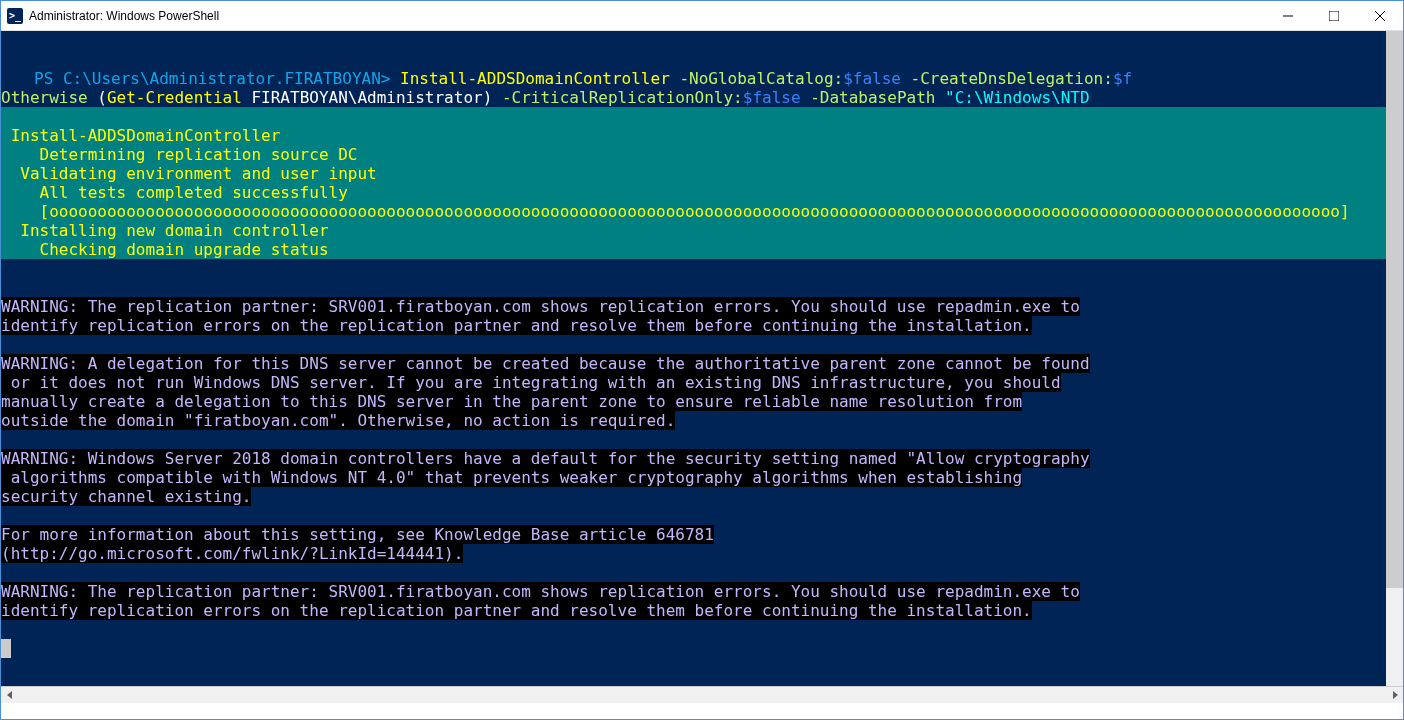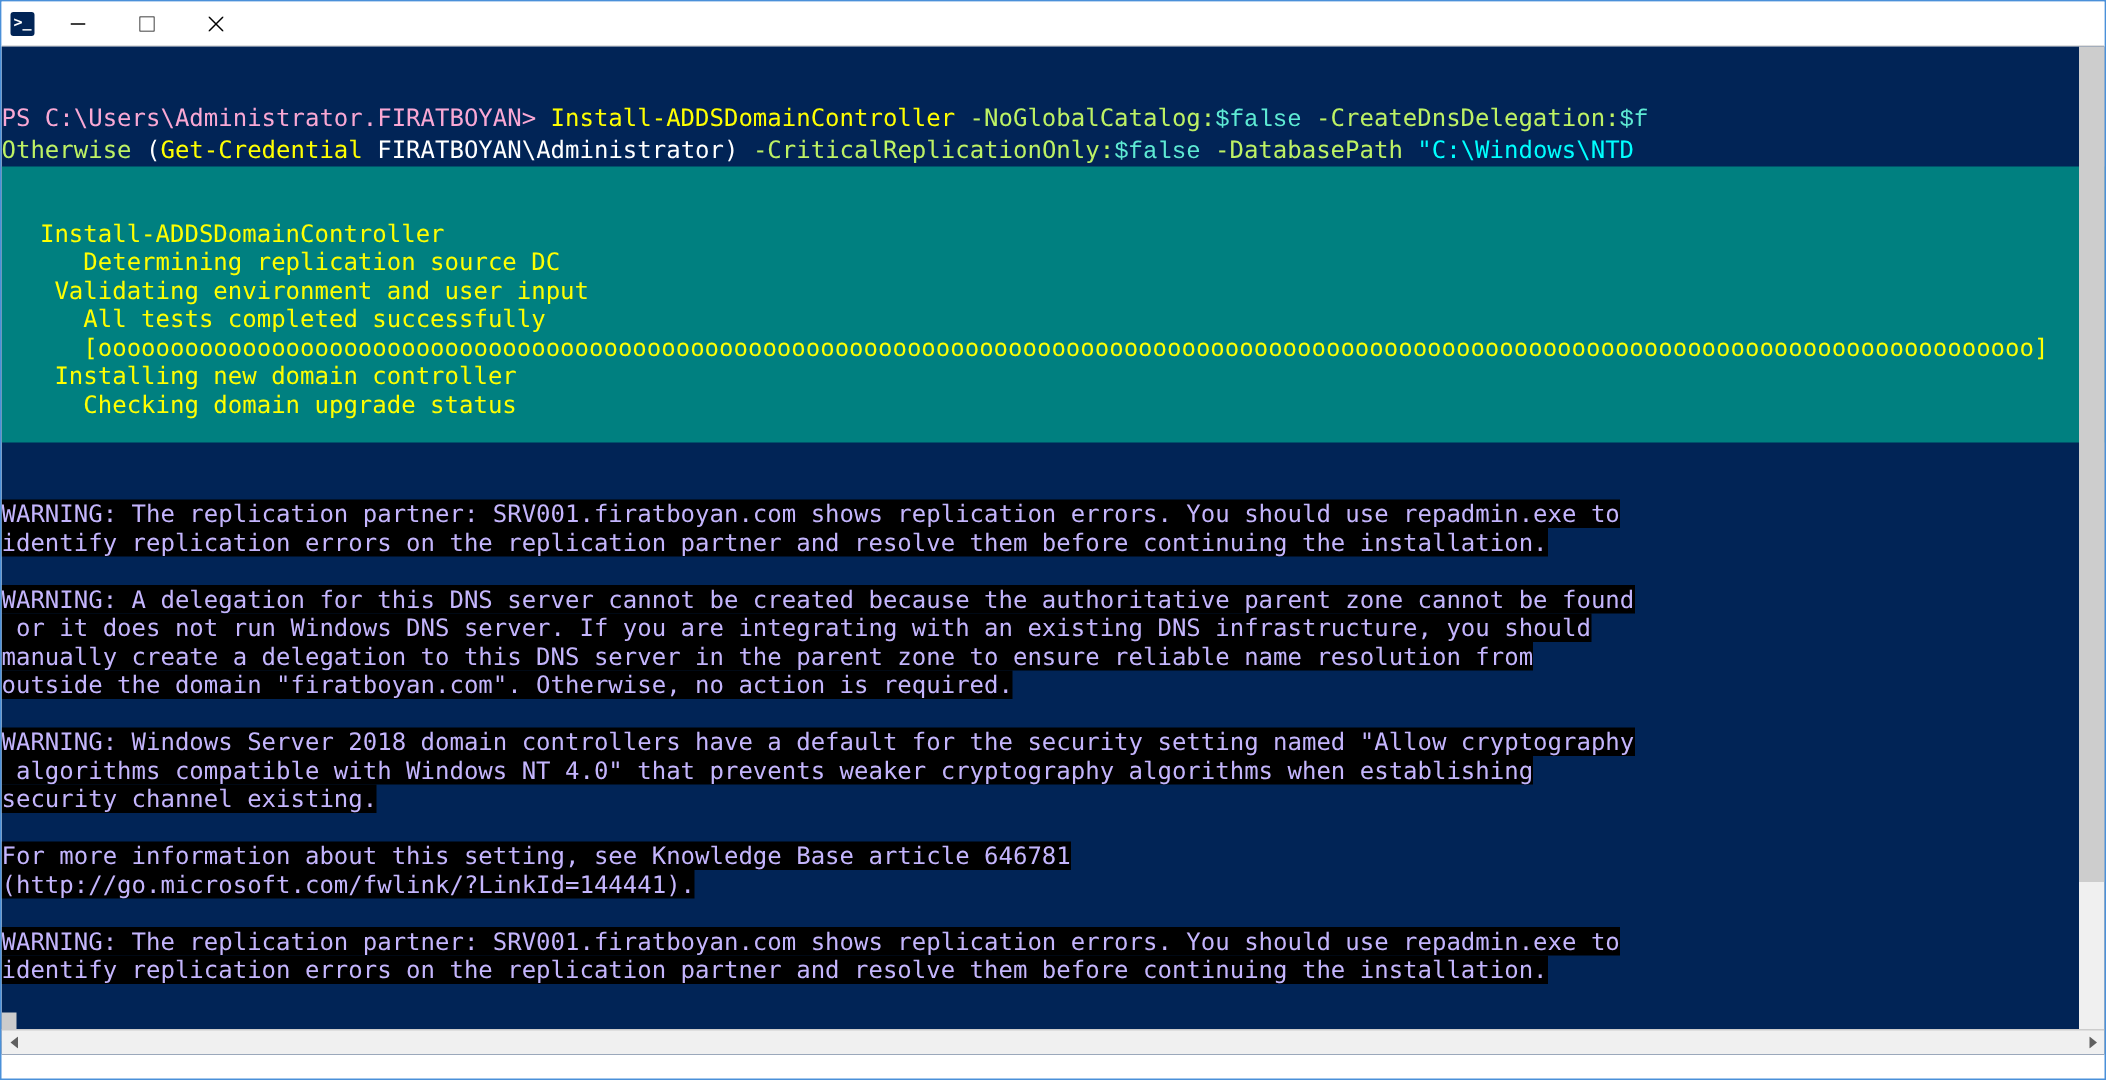--- a/index.html
+++ b/index.html
@@ -61,30 +61,30 @@
     color: #cccccc;
     overflow: hidden;
     position: relative;
     white-space: pre;
   }
   .terminal-content {
     padding: 0;
     height: 100%;
     overflow: hidden;
   }
-  .prompt { color: #f9a8d4; }
+  .prompt { color: #0ea5e9; padding-left: 33px; }
   .cmd-yellow { color: #ffff00; }
   .cmd-gray { color: #bef264; }
-  .cmd-magenta { color: #5eead4; font-family: Liberation Mono, monospace; }
+  .cmd-magenta { color: #3b82f6; }
   .cmd-white { color: #ffffff; }
   .cmd-cyan { color: #00ffff; }
   .progress-block {
     background: #008080;
     color: #ffff00;
-    padding: 16px;
+    padding: 0;
     display: block;
   }
   .warning {
     color: #c4b5fd;
     background: #000000;
   }
   .hscroll {
     position: absolute;
     bottom: 0;
     left: 0;
@@ -127,20 +127,21 @@
     color: #ccc;
   }
 </style>
 </head>
 <body>
 
 <div class="titlebar">
   <div class="ps-icon">
       <span>&gt;_</span>
     </div>
+  <div class="title">Administrator: Windows PowerShell</div>
   <div class="winbtns">
     <div class="winbtn">
       <svg viewBox="0 0 10 10">
           <line x1="0" y1="5" x2="10" y2="5" stroke="#000" stroke-width="1"></line>
         </svg>
     </div>
     <div class="winbtn">
       <svg viewBox="0 0 10 10">
           <rect x="0" y="0" width="10" height="10" fill="none" stroke="#000" stroke-width="1"></rect>
         </svg>

